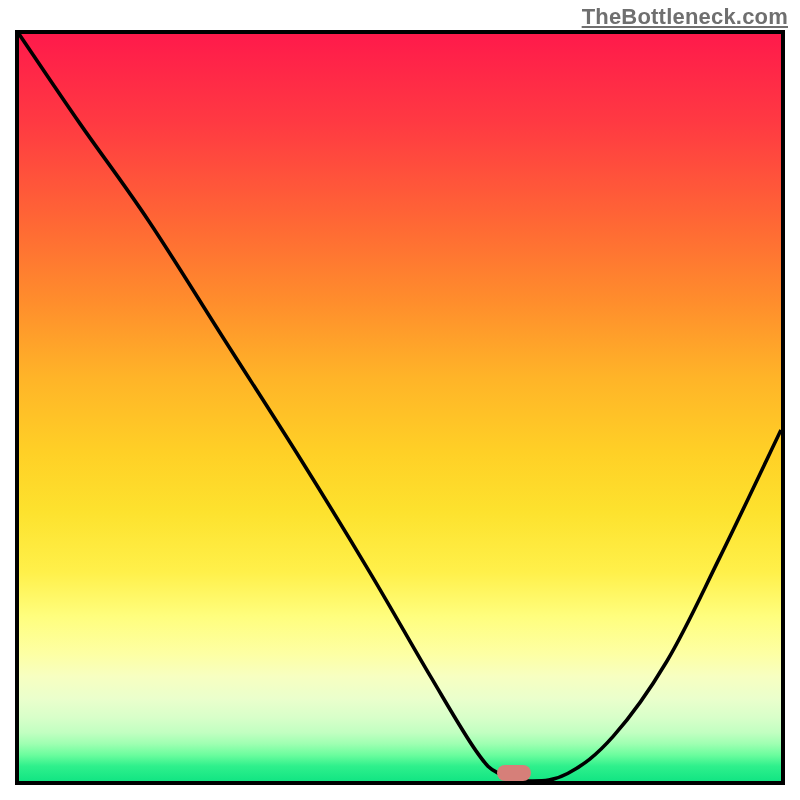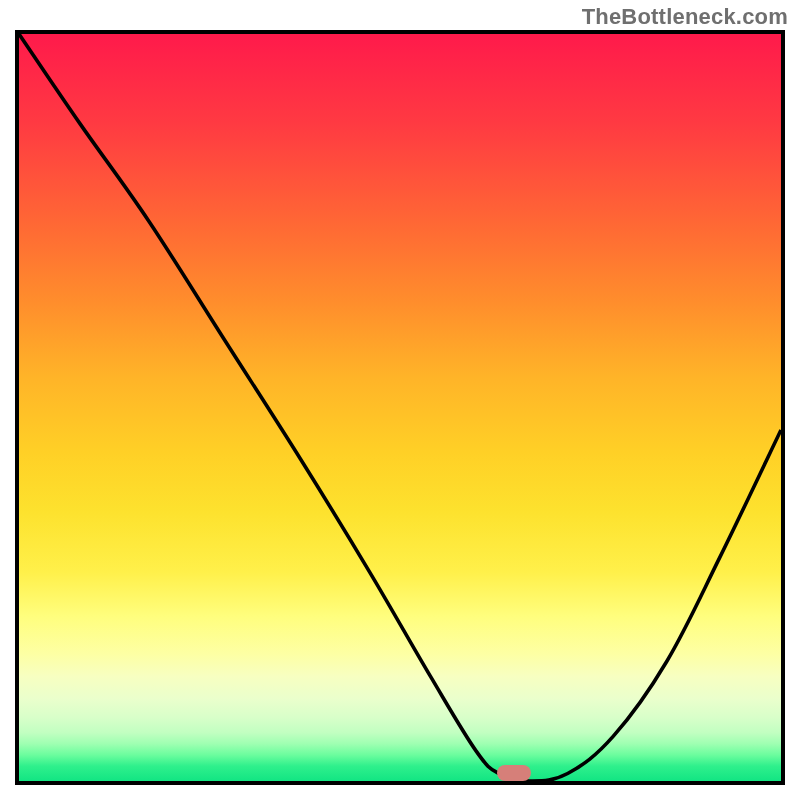--- a/index.html
+++ b/index.html
@@ -18,20 +18,21 @@
   }
   .watermark {
     position: absolute;
     top: 4px;
     right: 12px;
     font-size: 22px;
     font-weight: 600;
     color: #6f6f6f;
     letter-spacing: 0.2px;
     z-index: 10;
+    text-decoration: underline;
   }
   .plot-area {
     position: absolute;
     left: 15px;
     top: 30px;
     width: 770px;
     height: 755px;
     background: linear-gradient(to bottom,
       #ff1a4b 0%,
       #ff3a42 12%,

